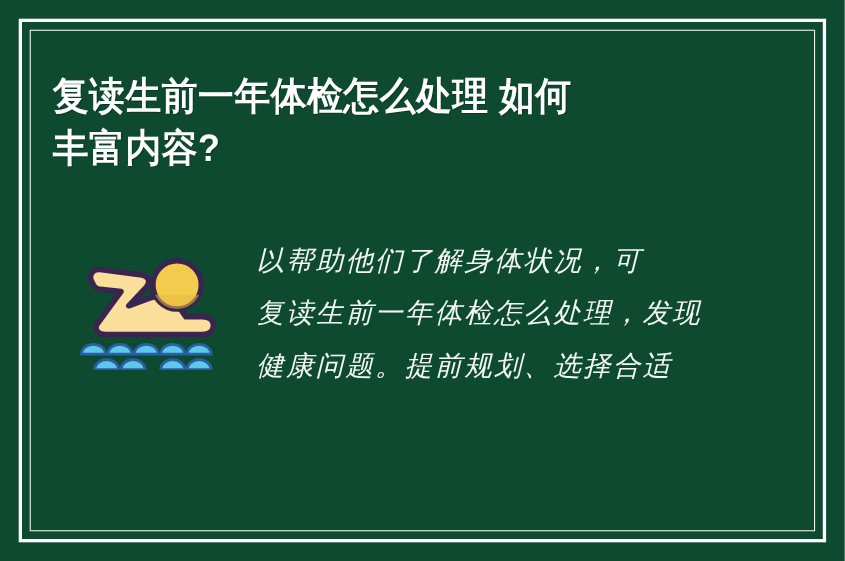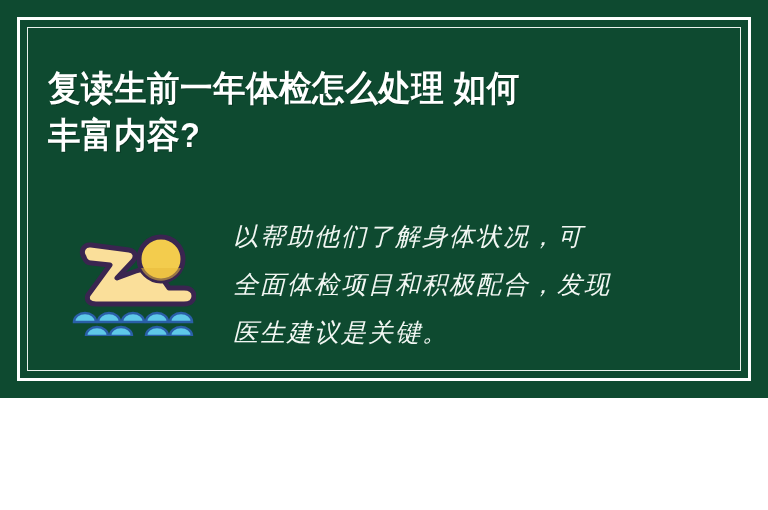--- a/index.html
+++ b/index.html
@@ -9,21 +9,21 @@
   body {
     width: 768px;
     height: 510px;
     overflow: hidden;
     font-family: "Liberation Sans", "DejaVu Sans", sans-serif;
   }
 
   #card {
     position: relative;
     width: 768px;
-    height: 398px;
+    height: 510px;
     background: #0E4A30;
     box-sizing: border-box;
   }
 
   
   .frame-outer {
     position: absolute;
     left: 17px;
     top: 17px;
     right: 17px;
@@ -149,18 +149,18 @@
           <path d="M16 106 a11 9 0 0 1 22 0 z"></path>
           <path d="M40 106 a11 9 0 0 1 22 0 z"></path>
           <path d="M76 106 a11 9 0 0 1 22 0 z"></path>
           <path d="M100 106 a11 9 0 0 1 22 0 z"></path>
         </g>
       </svg>
     </div>
 
     <div id="paragraph">
       <div class="para-line">以帮助他们了解身体状况，可</div>
-      <div class="para-line">全面体检项目和积极配合，发现</div>
-      <div class="para-line">医生建议是关键。</div>
+      <div class="para-line">复读生前一年体检怎么处理，发现</div>
+      <div class="para-line">健康问题。提前规划、选择合适</div>
     </div>
 
   </div>
 </div>
 
 </body></html>

